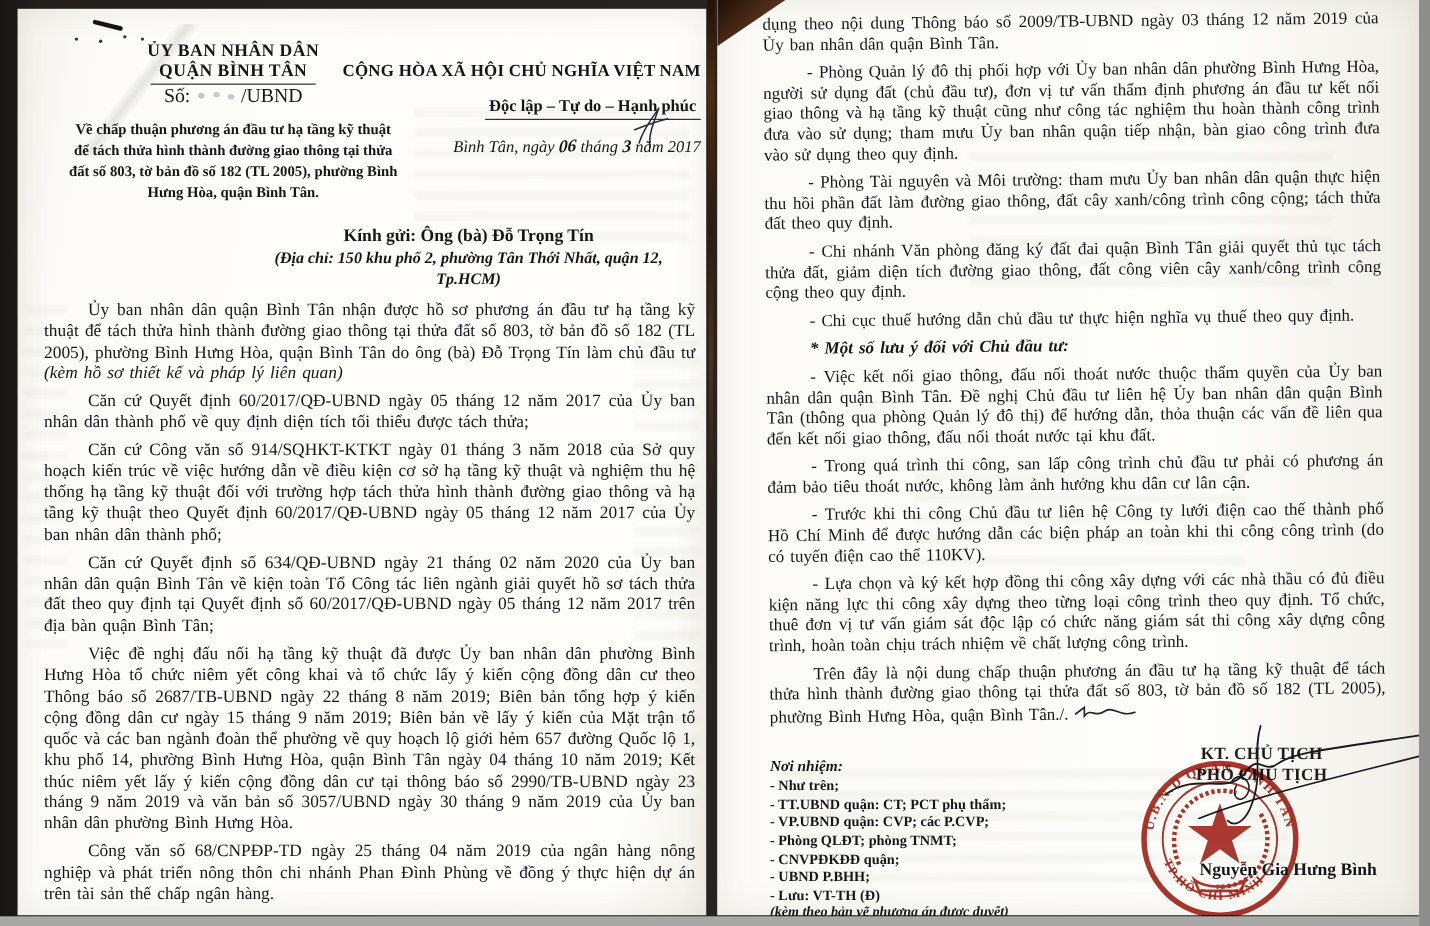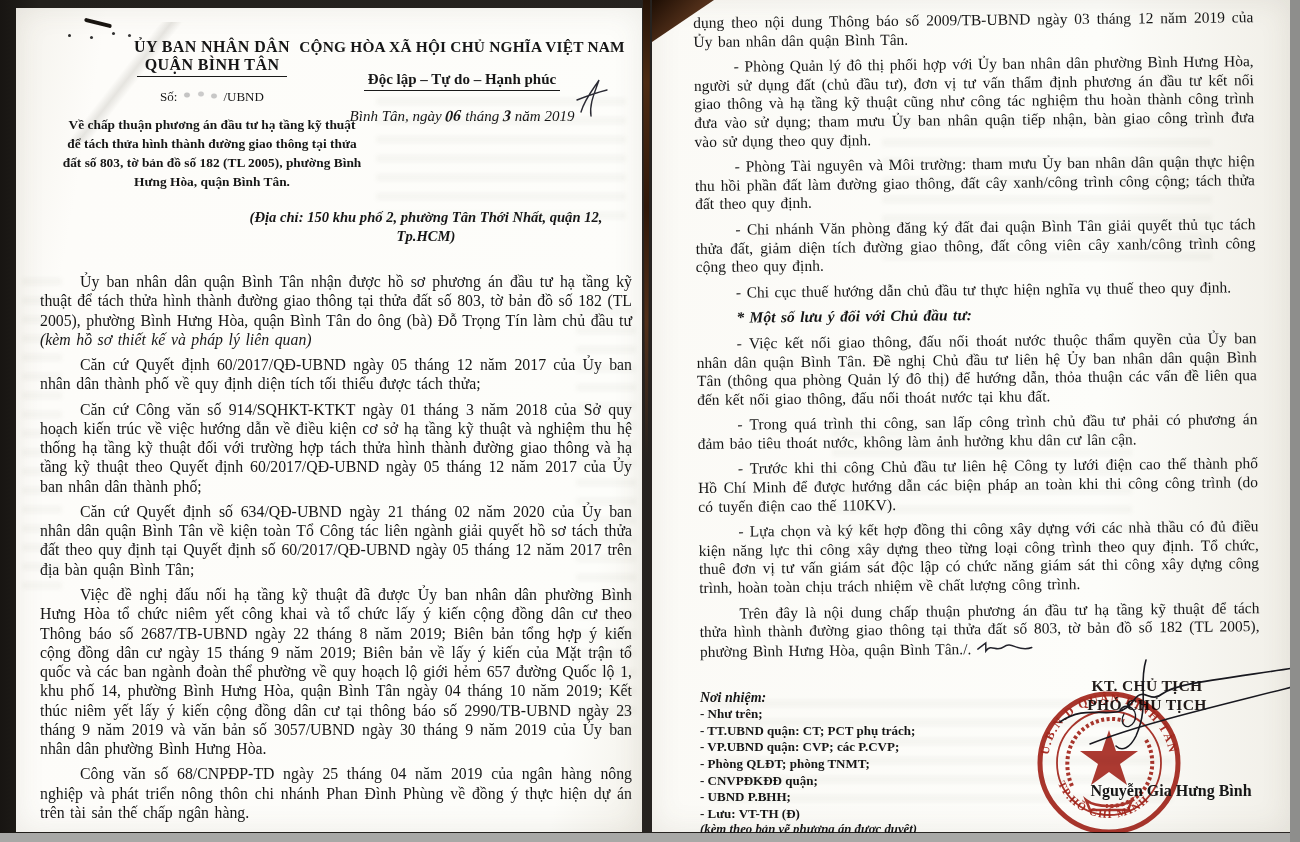--- a/index.html
+++ b/index.html
@@ -36,28 +36,28 @@
   .crease{position:absolute;left:14px;top:14px;width:190px;height:120px;
     background:linear-gradient(128deg,transparent 46%,rgba(60,55,40,.12) 50%,transparent 54%);}
   .bleed{position:absolute;filter:blur(2px);opacity:.55;pointer-events:none;
     background:repeating-linear-gradient(to bottom,rgba(120,125,100,.10) 0 7px,rgba(120,125,100,0) 7px 19px);}
 
   
   .hdr{position:absolute;left:0;top:30px;width:626px;}
   .hdr-left{position:absolute;left:46px;top:0;width:300px;text-align:center;}
   .org1{font-weight:bold;font-size:16px;letter-spacing:.4px;}
   .org2{font-weight:bold;font-size:16px;letter-spacing:.4px;display:inline-block;border-bottom:1.4px solid #1a1a1a;padding:0 8px 2px 8px;}
-  .so-line{margin-top:12px;font-size:13px;}
+  .so-line{font-size:18px;}
   .scribble{display:inline-block;width:42px;height:12px;margin:0 2px;vertical-align:baseline;
     background:
       radial-gradient(ellipse 6px 5px at 8px 6px, rgba(90,90,95,.35) 40%,transparent 60%),
       radial-gradient(ellipse 6px 5px at 22px 5px, rgba(90,90,95,.30) 40%,transparent 60%),
       radial-gradient(ellipse 6px 5px at 35px 7px, rgba(90,90,95,.33) 40%,transparent 60%);}
   .subject{margin-top:10px;font-weight:bold;font-size:13.4px;line-height:1.42;}
-  .hdr-right{position:absolute;left:271px;top:0;width:350px;text-align:center;}
+  .hdr-right{position:absolute;left:271px;top:18px;width:350px;text-align:right;}
   .national{font-weight:bold;font-size:15.4px;letter-spacing:.2px;}
   .motto{font-weight:bold;font-size:15px;display:inline-block;border-bottom:1.4px solid #1a1a1a;padding:1px 4px 2px 4px;margin-top:14px;}
   .motto-flourish{position:absolute;right:28px;top:22px;}
   .dateline{margin-top:16px;font-style:italic;font-size:15px;}
   .hand{display:inline-block;font-weight:600;transform:skewX(-8deg) rotate(-5deg);font-size:16px;}
 
   
   .recipient{position:absolute;left:210px;top:198px;width:400px;text-align:center;}
   .kinh-gui{font-weight:bold;font-size:16px;}
   .addr{font-style:italic;font-weight:600;font-size:14.6px;line-height:1.3;margin-top:2px;}
@@ -113,26 +113,27 @@
           <span class="motto">Độc lập – Tự do – Hạnh phúc</span>
           <svg class="motto-flourish" width="34" height="40" viewBox="0 0 34 40">
             <path d="M6,34 C10,20 22,6 24,2 C20,14 14,26 16,38 M2,22 C12,18 24,14 32,12" fill="none" stroke="#2a2a33" stroke-width="1.4" stroke-linecap="round"></path>
           </svg>
         </div>
         <div class="dateline">
           <span>Bình Tân, ngày</span>
           <span class="hand">06</span>
           <span>tháng</span>
           <span class="hand">3</span>
-          <span>năm 2019</span>
+          <span>năm 2017</span>
         </div>
       </div>
     </div>
 
     <div class="recipient">
+      <div class="kinh-gui">Kính gửi: Ông (bà) Đỗ Trọng Tín</div>
       <div class="addr">(Địa chỉ: 150 khu phố 2, phường Tân Thới Nhất, quận 12, Tp.HCM)</div>
     </div>
 
     <div class="body1">
       <p><span>Ủy ban nhân dân quận Bình Tân nhận được hồ sơ phương án đầu tư hạ tầng kỹ thuật để tách thửa hình thành đường giao thông tại thửa đất số 803, tờ bản đồ số 182 (TL 2005), phường Bình Hưng Hòa, quận Bình Tân do ông (bà) Đỗ Trọng Tín làm chủ đầu tư</span> <span class="it">(kèm hồ sơ thiết kế và pháp lý liên quan)</span></p>
       <p>Căn cứ Quyết định 60/2017/QĐ-UBND ngày 05 tháng 12 năm 2017 của Ủy ban nhân dân thành phố về quy định diện tích tối thiểu được tách thửa;</p>
       <p>Căn cứ Công văn số 914/SQHKT-KTKT ngày 01 tháng 3 năm 2018 của Sở quy hoạch kiến trúc về việc hướng dẫn về điều kiện cơ sở hạ tầng kỹ thuật và nghiệm thu hệ thống hạ tầng kỹ thuật đối với trường hợp tách thửa hình thành đường giao thông và hạ tầng kỹ thuật theo Quyết định 60/2017/QĐ-UBND ngày 05 tháng 12 năm 2017 của Ủy ban nhân dân thành phố;</p>
       <p>Căn cứ Quyết định số 634/QĐ-UBND ngày 21 tháng 02 năm 2020 của Ủy ban nhân dân quận Bình Tân về kiện toàn Tổ Công tác liên ngành giải quyết hồ sơ tách thửa đất theo quy định tại Quyết định số 60/2017/QĐ-UBND ngày 05 tháng 12 năm 2017 trên địa bàn quận Bình Tân;</p>
       <p>Việc đề nghị đấu nối hạ tầng kỹ thuật đã được Ủy ban nhân dân phường Bình Hưng Hòa tổ chức niêm yết công khai và tổ chức lấy ý kiến cộng đồng dân cư theo Thông báo số 2687/TB-UBND ngày 22 tháng 8 năm 2019; Biên bản tổng hợp ý kiến cộng đồng dân cư ngày 15 tháng 9 năm 2019; Biên bản về lấy ý kiến của Mặt trận tổ quốc và các ban ngành đoàn thể phường về quy hoạch lộ giới hẻm 657 đường Quốc lộ 1, khu phố 14, phường Bình Hưng Hòa, quận Bình Tân ngày 04 tháng 10 năm 2019; Kết thúc niêm yết lấy ý kiến cộng đồng dân cư tại thông báo số 2990/TB-UBND ngày 23 tháng 9 năm 2019 và văn bản số 3057/UBND ngày 30 tháng 9 năm 2019 của Ủy ban nhân dân phường Bình Hưng Hòa.</p>
       <p>Công văn số 68/CNPĐP-TD ngày 25 tháng 04 năm 2019 của ngân hàng nông nghiệp và phát triển nông thôn chi nhánh Phan Đình Phùng về đồng ý thực hiện dự án trên tài sản thế chấp ngân hàng.</p>
@@ -163,21 +164,21 @@
       <p>
         <span>Trên đây là nội dung chấp thuận phương án đầu tư hạ tầng kỹ thuật để tách thửa hình thành đường giao thông tại thửa đất số 803, tờ bản đồ số 182 (TL 2005), phường Bình Hưng Hòa, quận Bình Tân./.</span><svg class="closing-squiggle" width="58" height="18" viewBox="0 0 58 18">
             <path d="M2,10 L10,4 L10,12 C16,4 20,14 28,8 C36,2 42,14 56,9" fill="none" stroke="#23232c" stroke-width="1.5" stroke-linecap="round"></path>
           </svg>
       </p>
     </div>
 
     <div class="nn">
       <div class="nn-label">Nơi nhiệm:</div>
       <div class="nn-item">- Như trên;</div>
-      <div class="nn-item">- TT.UBND quận: CT; PCT phụ trách;</div>
+      <div class="nn-item">- TT.UBND quận: CT; PCT phụ thẩm;</div>
       <div class="nn-item">- VP.UBND quận: CVP; các P.CVP;</div>
       <div class="nn-item">- Phòng QLĐT; phòng TNMT;</div>
       <div class="nn-item">- CNVPĐKĐĐ quận;</div>
       <div class="nn-item">- UBND P.BHH;</div>
       <div class="nn-item">- Lưu: VT-TH (Đ)</div>
       <div class="nn-attach">(kèm theo bản vẽ phương án được duyệt)</div>
       <div class="nn-ref">727/QLĐT-ĐT</div>
     </div>
 
     <div class="sig">

